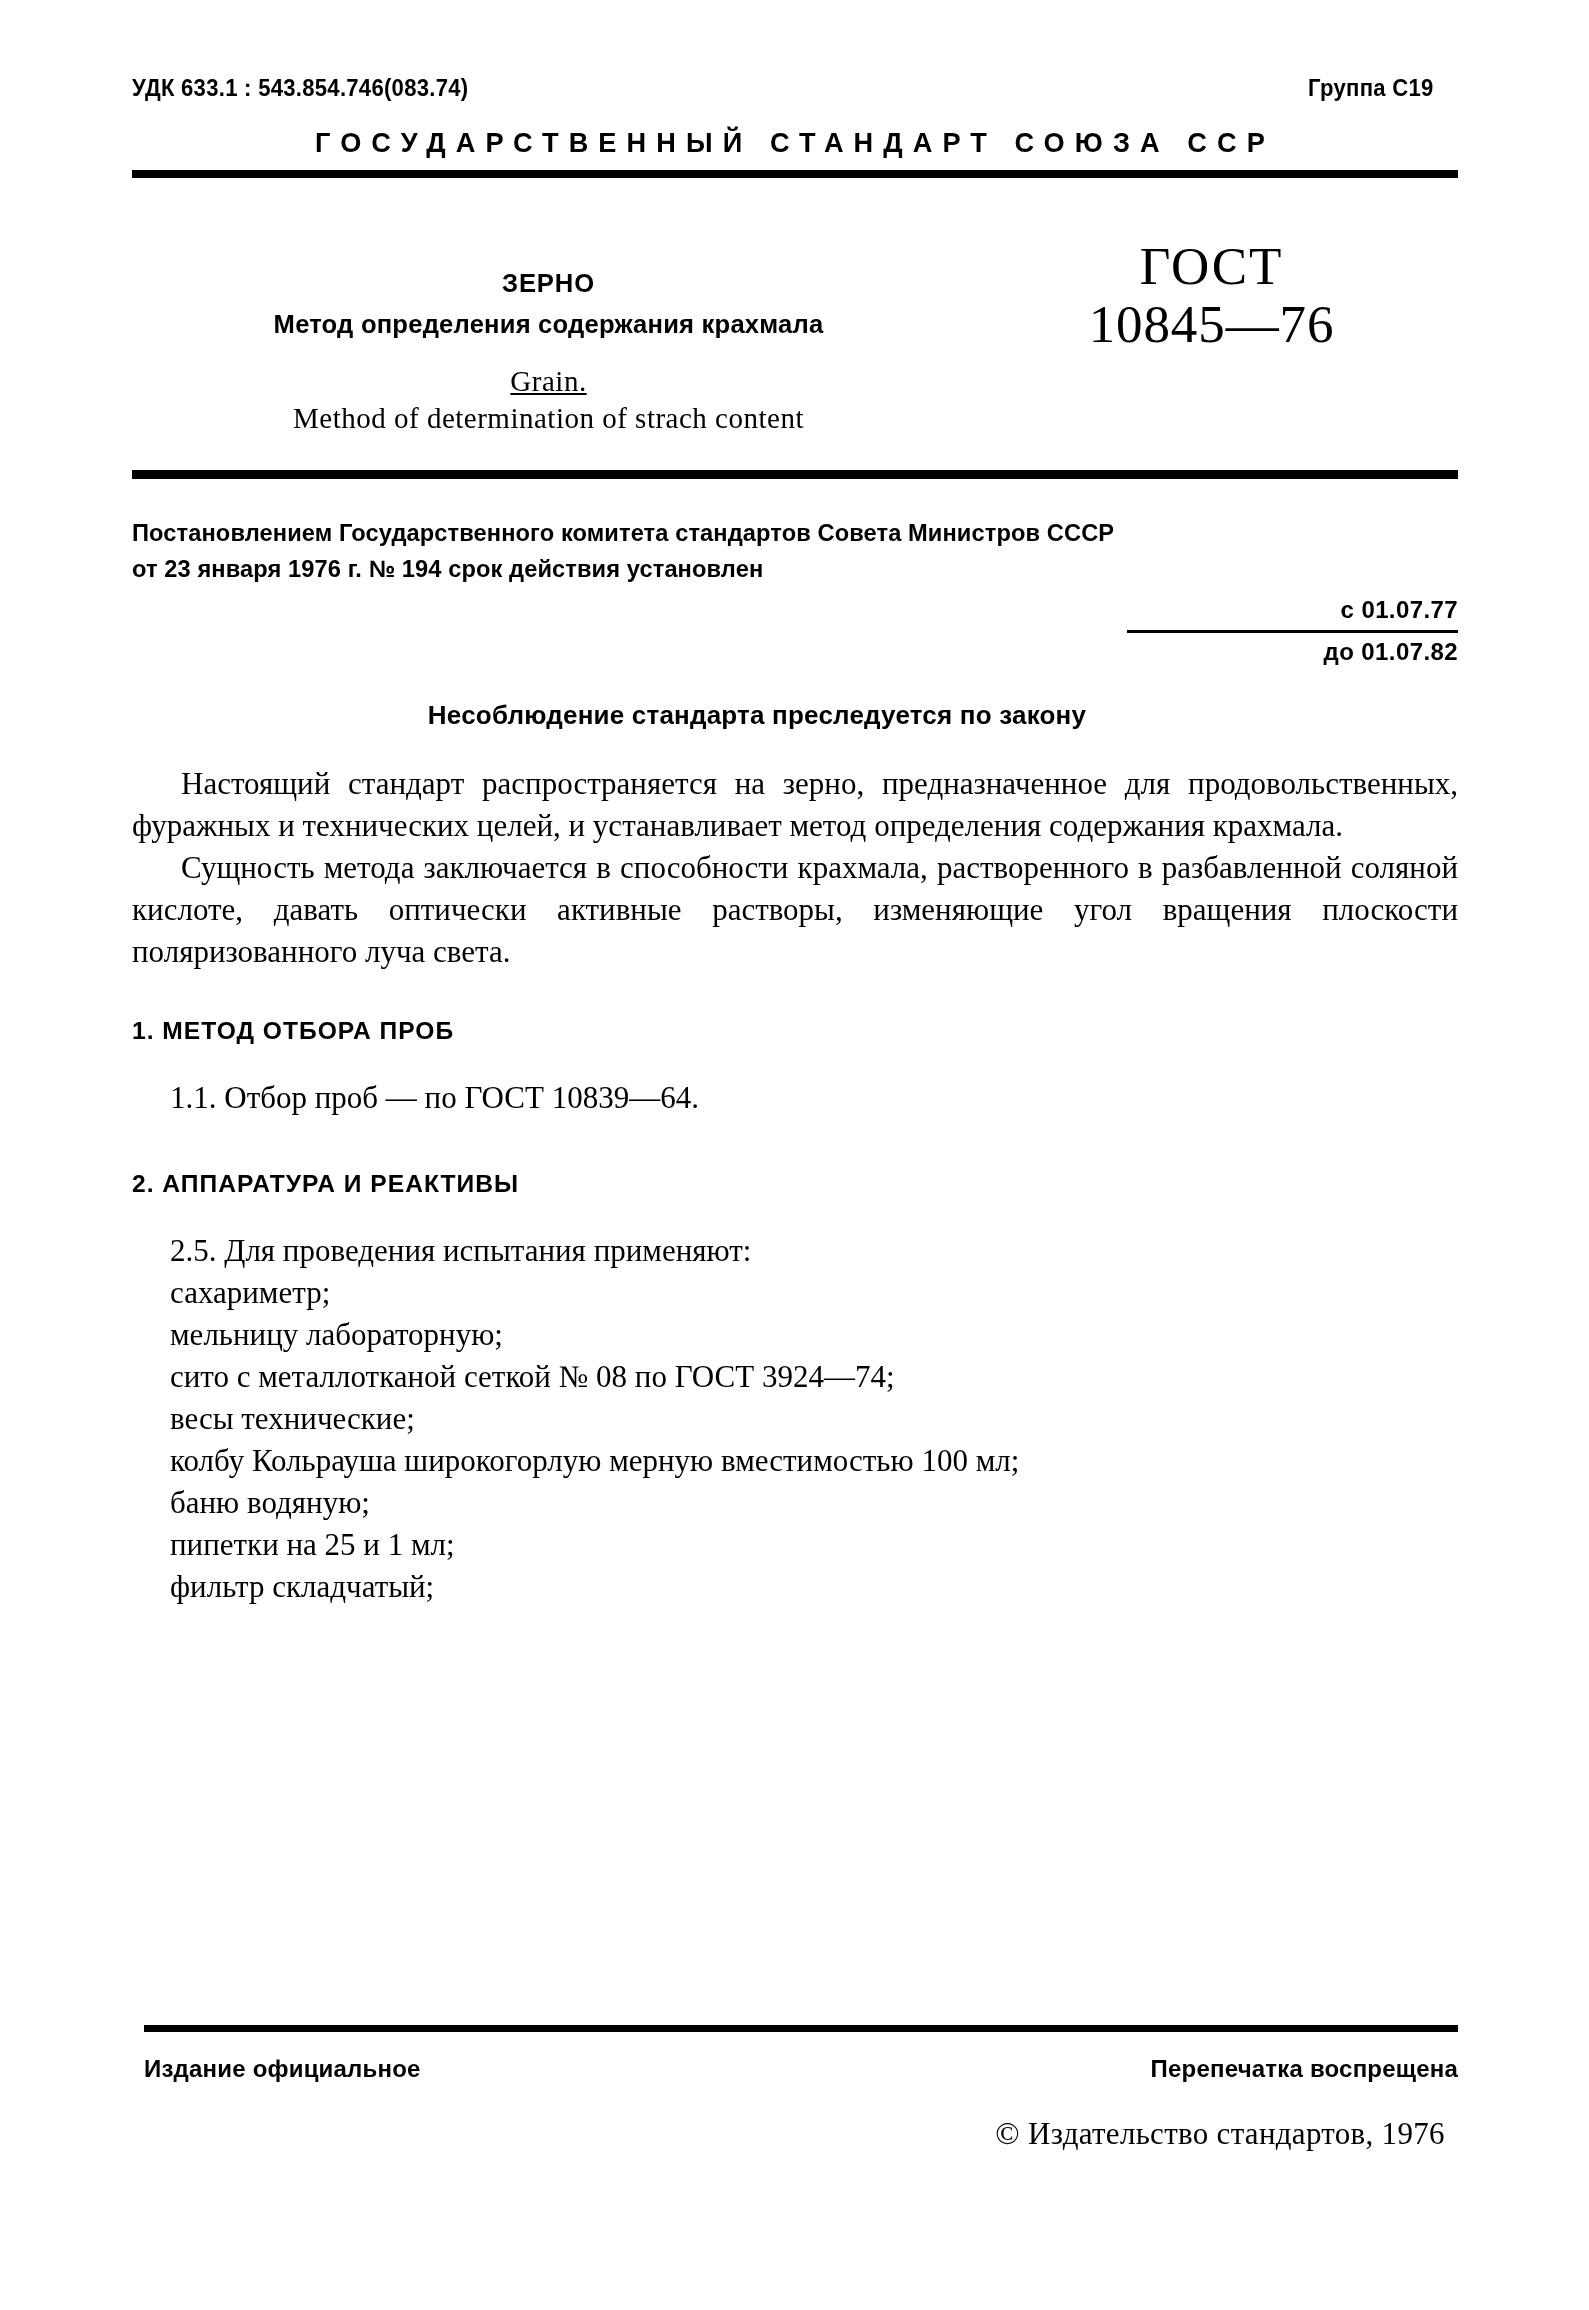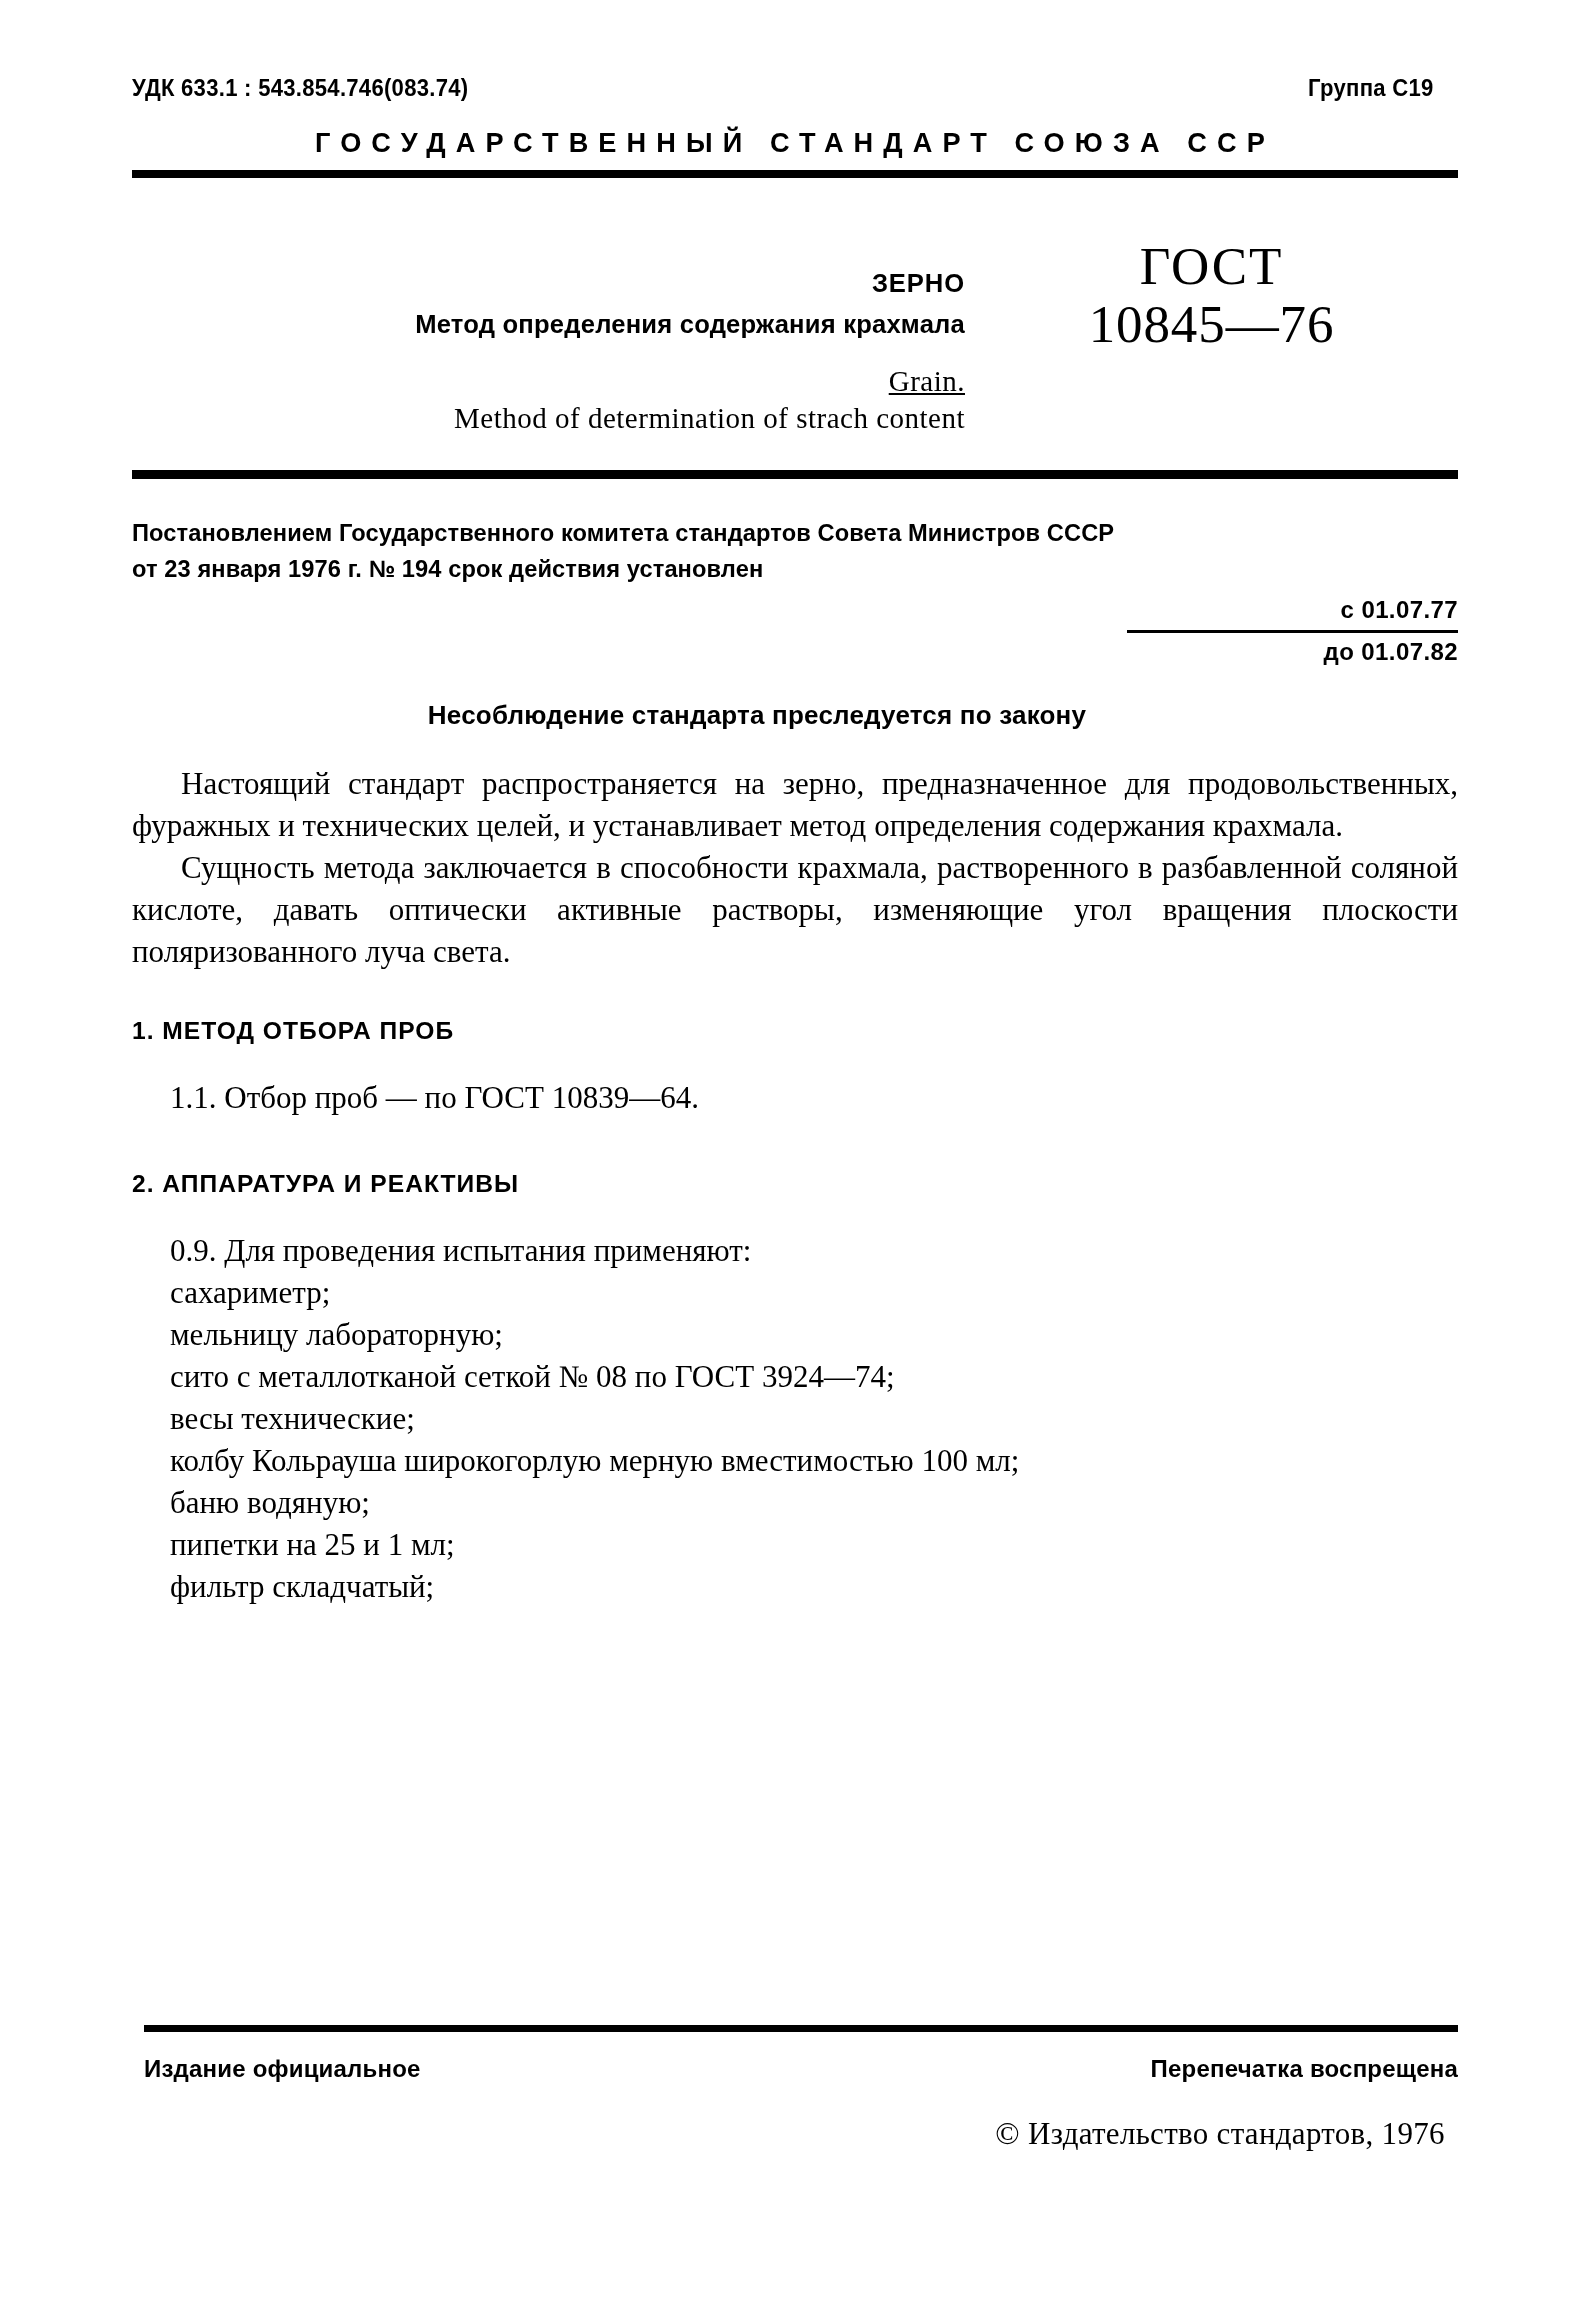--- a/index.html
+++ b/index.html
@@ -60,21 +60,21 @@
 
   
   .title-block {
     display: flex;
     align-items: flex-start;
     margin-top: 55px;
     min-height: 237px;
   }
   .title-left {
     flex: 0 0 833px;
-    text-align: right;
+    text-align: center;
     padding-top: 36px;
   }
   .t-ru-main {
     font-family: "Liberation Sans", "DejaVu Sans", sans-serif;
     font-weight: bold;
     font-size: 25.6px;
     letter-spacing: 0.9px;
   }
   .t-ru-sub {
     font-family: "Liberation Sans", "DejaVu Sans", sans-serif;
@@ -283,21 +283,21 @@
 
   <div class="body-text">
     <p>Настоящий стандарт распространяется на зерно, предназначенное для продовольственных, фуражных и технических целей, и устанавливает метод определения содержания крахмала.</p>
     <p>Сущность метода заключается в способности крахмала, растворенного в разбавленной соляной кислоте, давать оптически активные растворы, изменяющие угол вращения плоскости поляризованного луча света.</p>
   </div>
 
   <div class="section-head">1. МЕТОД ОТБОРА ПРОБ</div>
   <div class="clause">1.1. Отбор проб — по ГОСТ 10839—64.</div>
 
   <div class="section-head s2">2. АППАРАТУРА И РЕАКТИВЫ</div>
-  <div class="list-intro">0.9. Для проведения испытания применяют:</div>
+  <div class="list-intro">2.5. Для проведения испытания применяют:</div>
   <ul class="eq-list">
     <li>сахариметр;</li>
     <li>мельницу лабораторную;</li>
     <li>сито с металлотканой сеткой № 08 по ГОСТ 3924—74;</li>
     <li>весы технические;</li>
     <li>колбу Кольрауша широкогорлую мерную вместимостью 100 мл;</li>
     <li>баню водяную;</li>
     <li>пипетки на 25 и 1 мл;</li>
     <li>фильтр складчатый;</li>
   </ul>

